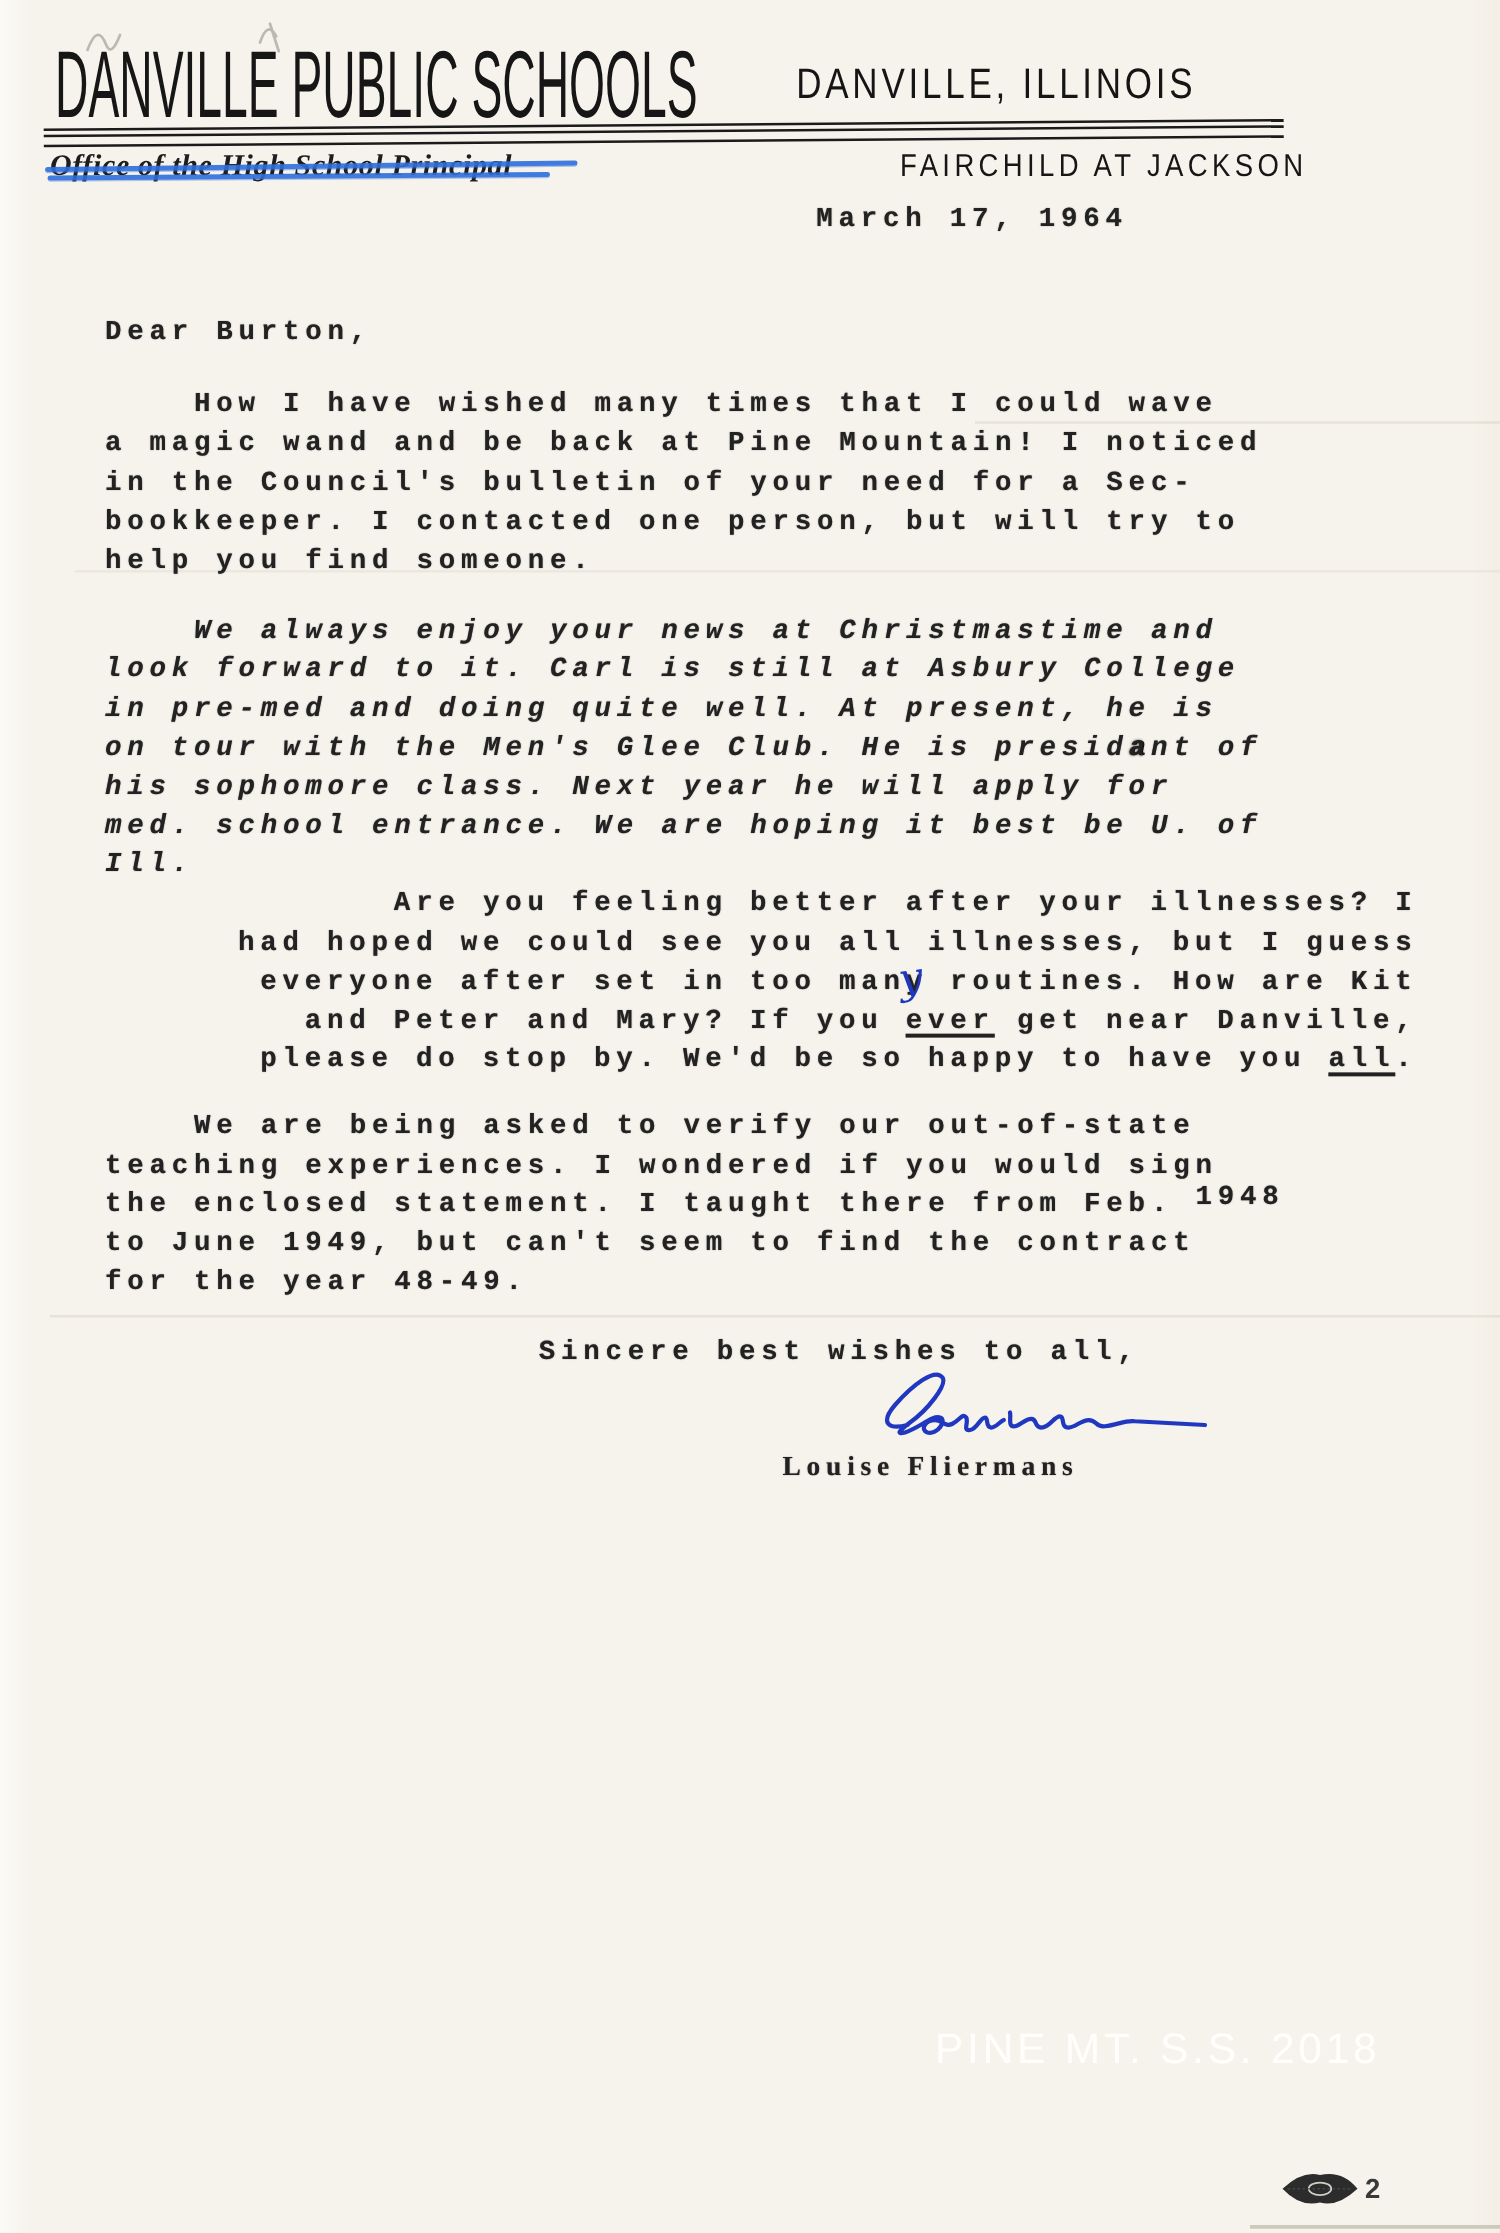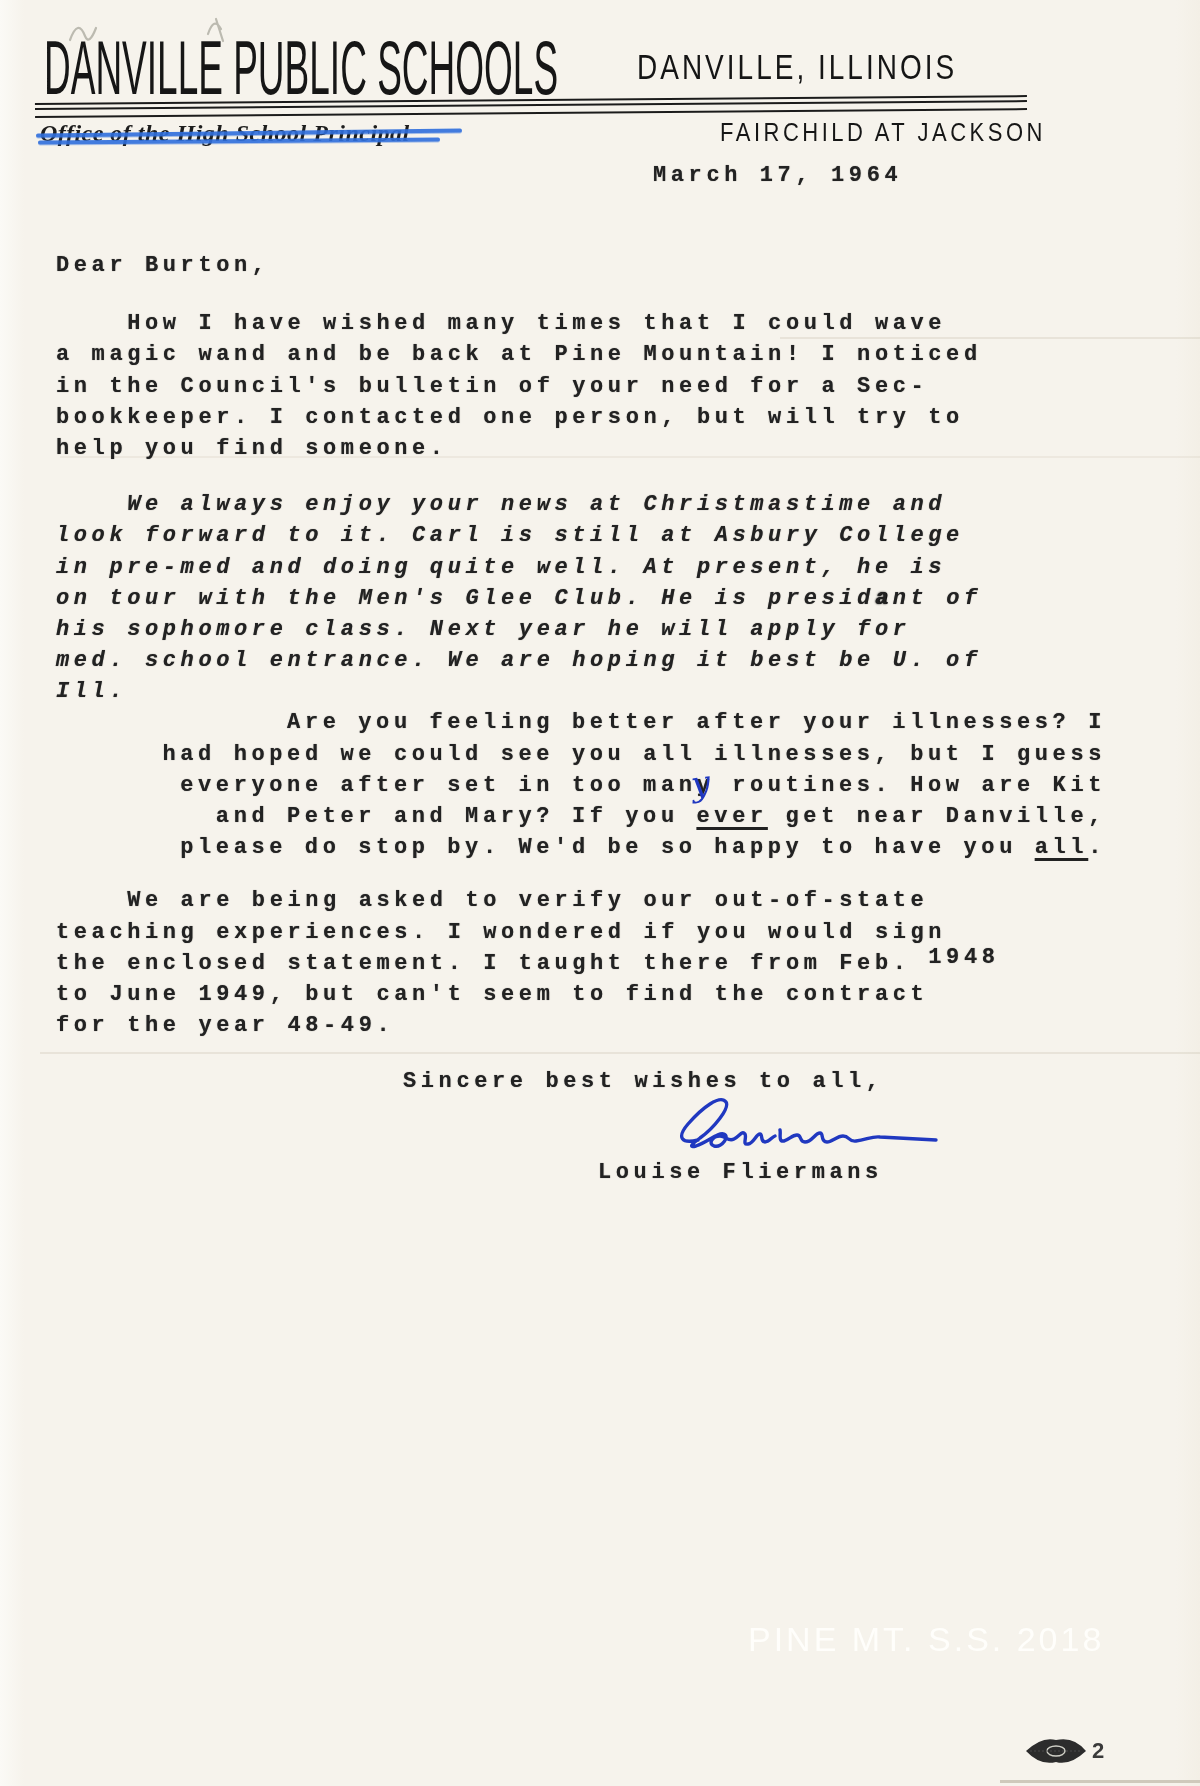--- a/index.html
+++ b/index.html
@@ -40,39 +40,39 @@
     font-size:22px; letter-spacing:3.5px; font-weight:500; color:#161616;
     transform:scaleY(1.15); transform-origin:left top; white-space:nowrap;
   }
   
   .tw{
     font-family:"Liberation Mono", monospace; font-weight:700;
     font-size:22px; letter-spacing:4.6px; color:#222;
     text-shadow:0 0 1px rgba(20,20,20,.55);
   }
   .date-line{ left:653px; top:163px; white-space:pre;}
-  .letter-body{ left:56px; top:250px; width:1050px;}
+  .letter-body{ left:84px; top:250px; width:1050px;}
   .tline{ white-space:pre; height:31.2px; line-height:31.2px;}
   .salutation{margin-bottom:27px;}
   .para{ margin-bottom:25px;}
   .para.tight{ margin-bottom:0;font-style:italic;}
   .para.gap-sm{ margin-bottom:22px;text-align:right;}
   .u{ text-decoration:underline; text-decoration-thickness:3px; text-underline-offset:5px;}
   .raised{ position:relative; top:-6px;}
   .os{ text-shadow:0 0 2px #111, 1px 0 0 #111;}
   .hwwrap{ position:relative;}
   .hwy{
     position:absolute; left:-6px; top:0px;
     font-family:"DejaVu Serif", serif; font-style:italic; font-weight:400;
     font-size:34px; color:#2038c0; letter-spacing:0;
     transform:rotate(-8deg); text-shadow:none; line-height:20px;
   }
   .closing-line{ margin-top:14px; margin-left:347px; white-space:pre;}
   .sig-script{ margin-left:612px; margin-top:-8px; height:62px;}
-  .typed-name{ margin-left:542px; margin-top:-2px; white-space:pre;}
+  .typed-name{ margin-left:542px; margin-top:-2px; white-space:pre;font-family:Liberation Serif, serif;}
   
   .crease{ background:#b8ad95; height:2px; opacity:0.22;}
   .watermark{
     left:748px; top:1620px;
     font-size:34px; letter-spacing:3px; font-weight:500;
     color:rgba(255,255,252,0.92); white-space:nowrap;
   }
   .stamp-num{ left:1092px; top:1738px; font-size:22px; font-weight:700; color:#3a3a3a;
     font-family:"Liberation Sans", sans-serif;}
   .bottom-edge{ left:1000px; top:1780px; width:200px; height:3px; background:#cfc9bb;}

